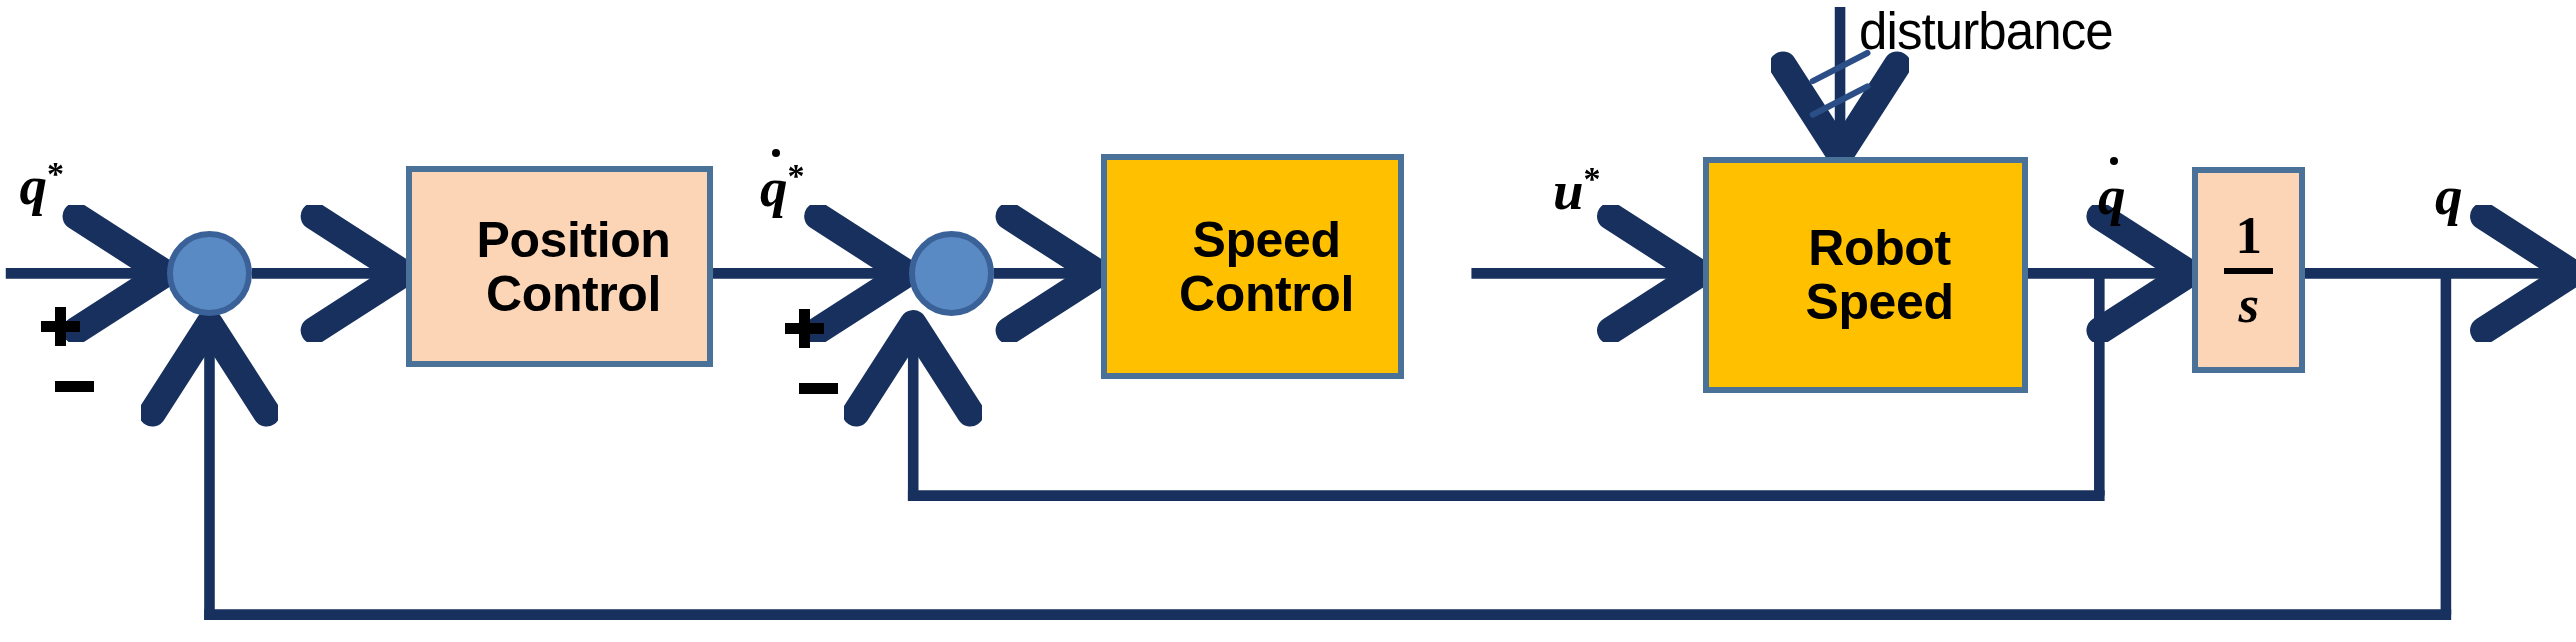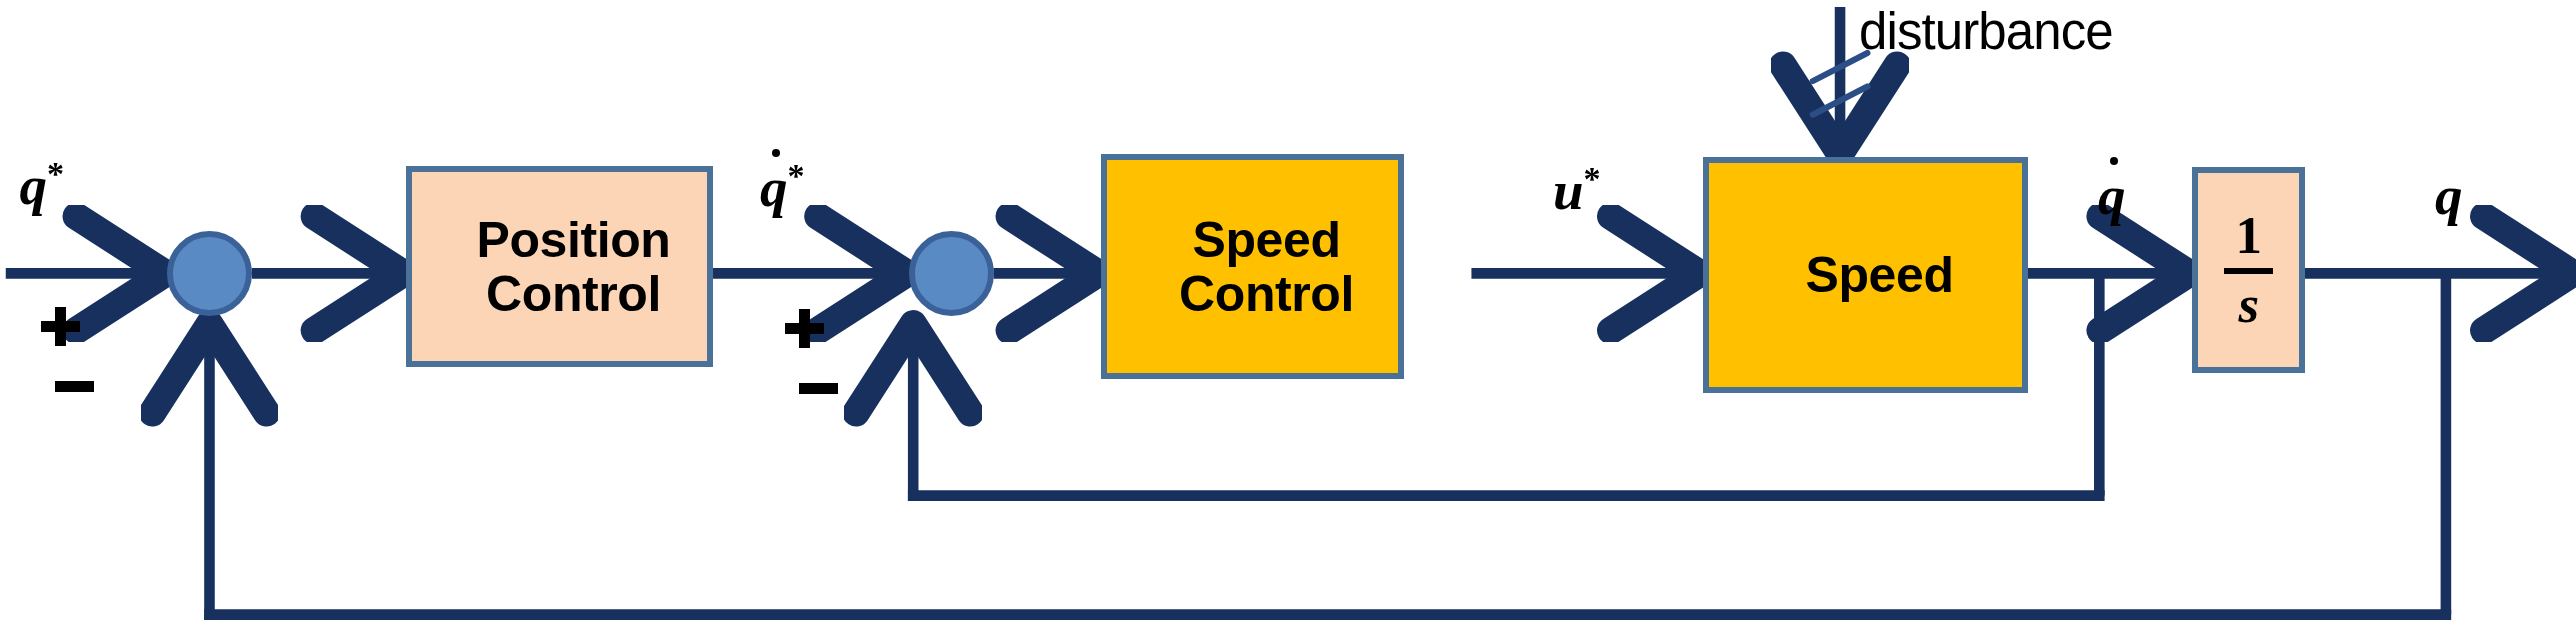--- a/index.html
+++ b/index.html
@@ -210,20 +210,21 @@
     <span class="ln">Position</span>
     <span class="ln">Control</span>
   </div>
 
   <div class="blk gold" id="blk-speed">
     <span class="ln">Speed</span>
     <span class="ln">Control</span>
   </div>
 
   <div class="blk gold" id="blk-robot">
+    <span class="ln">Robot</span>
     <span class="ln">Speed</span>
   </div>
 
   <div class="blk peach" id="blk-integ">
     <span class="frac">
       <span class="num">1</span>
       <span class="bar"></span>
       <span class="den">s</span>
     </span>
   </div>

